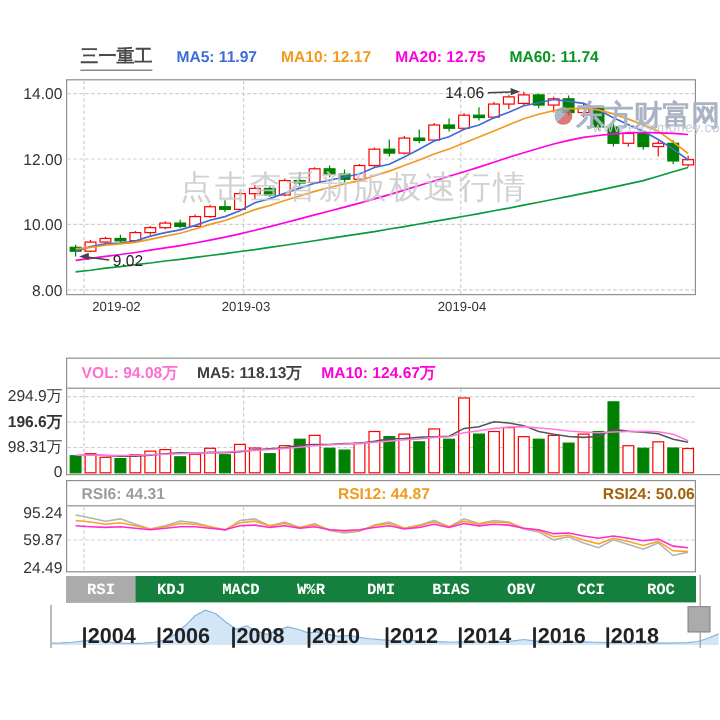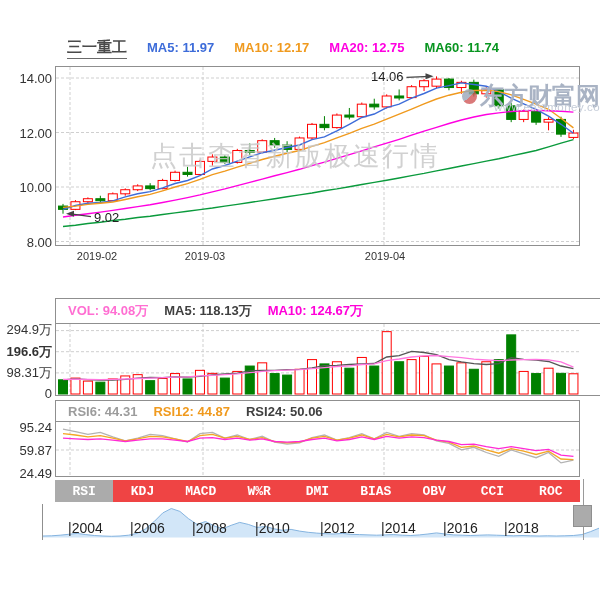--- a/index.html
+++ b/index.html
@@ -10,34 +10,34 @@
   .stock-title{font-size:15px;font-weight:bold;color:#4a4a4a;border-bottom:1px solid #6a6a6a;padding-bottom:1px;cursor:pointer;}
   .legend-item{font-weight:bold;}
   
   .pane{position:absolute;border:1px solid #8f8f8f;background:#fff;box-sizing:border-box;}
   .pane-kline{left:55px;top:66px;width:525px;height:180px;}
   .pane-vol{left:55px;top:298px;width:558px;height:98px;}
   .pane-rsi{left:55px;top:400px;width:525px;height:77px;}
   .pane-header{display:flex;gap:16px;align-items:center;padding-left:12px;border-bottom:1px solid #8f8f8f;
                font-size:13px;font-weight:bold;white-space:nowrap;box-sizing:border-box;}
   .pane-vol .pane-header{height:25px;}
-  .pane-rsi .pane-header{height:21px;}
+  .pane-rsi .pane-header{height:21px;justify-content:space-between;}
   svg{display:block;}
   
   .ytick{position:absolute;right:548px;transform:translateY(-50%);font-size:13px;color:#333;white-space:nowrap;}
   .xtick{position:absolute;top:250px;transform:translateX(-50%);font-size:11px;color:#333;white-space:nowrap;}
-  .yearlab{position:absolute;top:520px;font-size:14px;color:#222;white-space:nowrap;}
+  .yearlab{position:absolute;top:520px;font-size:18px;color:#222;white-space:nowrap;font-weight:bold;}
   
   .wm-center{position:absolute;left:150px;top:138px;font-size:27px;letter-spacing:2px;color:#c9c9c9;opacity:.85;pointer-events:none;}
   .wm-brand{position:absolute;left:462px;top:80px;display:flex;align-items:center;gap:3px;pointer-events:none;}
   .wm-logo{width:15px;height:15px;border-radius:50%;background:linear-gradient(135deg,#9aa6b8 50%,#d05858 50%);opacity:.8;}
   .wm-brand-text{font-size:24px;font-weight:bold;color:#a9b3c4;}
   .wm-sub{position:absolute;left:494px;top:101px;font-size:11.5px;color:#c5ccd8;letter-spacing:.5px;pointer-events:none;}
   
-  .tabs{position:absolute;left:55px;top:480px;width:525px;height:22px;display:flex;background:#ef4444;}
+  .tabs{position:absolute;left:55px;top:480px;width:525px;height:22px;display:flex;background:#15803d;}
   .tab{flex:1;display:flex;align-items:center;justify-content:center;color:#fff;
        font-family:"Liberation Mono",monospace;font-size:13px;font-weight:bold;cursor:pointer;}
   .tab.active{background:#ababab;}
   
   .timeline-wrap{position:absolute;left:42px;top:504px;width:556px;height:36px;border-left:1px solid #8f8f8f;}
   .slider-track{position:absolute;left:583px;top:479px;width:1px;height:61px;background:#9a9a9a;}
   .slider-knob{position:absolute;left:573px;top:505px;width:19px;height:22px;background:#ababab;border:1px solid #8f8f8f;box-sizing:border-box;cursor:ew-resize;}
 </style>
 </head>
 <body>
@@ -222,21 +222,21 @@
         <rect x="512.95" y="49.772800000000004" width="9" height="20.227199999999996" fill="#ffffff" stroke="#ff0000" stroke-width="1"></rect>
         <polyline points="7,55.8 19.45,55.0 31.9,55.6 44.349999999999994,56.2 56.8,56.2 69.25,55.4 81.69999999999999,54.1 94.14999999999999,53.4 106.6,53.7 119.05,53.0 131.5,53.2 143.95,52.4 156.39999999999998,50.9 168.85,50.0 181.29999999999998,49.1 193.75,46.8 206.2,46.4 218.64999999999998,46.4 231.1,45.7 243.54999999999998,45.3 256,43.8 268.45,41.6 280.9,41.4 293.34999999999997,40.5 305.79999999999995,39.9 318.25,39.5 330.7,33.0 343.15,31.7 355.59999999999997,27.4 368.04999999999995,28.5 380.5,30.7 392.95,35.6 405.4,37.8 417.84999999999997,39.7 430.29999999999995,40.5 442.75,39.7 455.2,33.7 467.65,35.4 480.09999999999997,36.2 492.54999999999995,37.5 505,42.0 517.45,44.6" fill="none" stroke="#555555" stroke-width="1.3"></polyline>
         <polyline points="7,55.4 19.45,55.2 31.9,55.4 44.349999999999994,55.6 56.8,55.4 69.25,55.0 81.69999999999999,54.5 94.14999999999999,54.1 106.6,53.7 119.05,53.2 131.5,52.8 143.95,51.9 156.39999999999998,51.3 168.85,50.6 181.29999999999998,49.8 193.75,48.7 206.2,47.4 218.64999999999998,46.6 231.1,46.1 243.54999999999998,45.7 256,44.6 268.45,43.6 280.9,42.5 293.34999999999997,41.8 305.79999999999995,40.5 318.25,39.9 330.7,36.7 343.15,35.0 355.59999999999997,33.0 368.04999999999995,31.9 380.5,31.5 392.95,32.6 405.4,33.7 417.84999999999997,35.2 430.29999999999995,36.0 442.75,36.7 455.2,36.0 467.65,35.6 480.09999999999997,35.4 492.54999999999995,35.8 505,37.8 517.45,43.2" fill="none" stroke="#ff77e0" stroke-width="1.3"></polyline>
       </svg>
   </div>
 
   <div class="pane pane-rsi">
     <div class="pane-header">
       <span style="color: rgb(156, 156, 156);">RSI6: 44.31</span>
       <span style="color: rgb(240, 154, 30);">RSI12: 44.87</span>
-      <span style="color: #404040;">RSI24: 50.06</span>
+      <span style="color: #a16207;">RSI24: 50.06</span>
     </div>
     <svg id="rsi-svg" width="523" height="54" viewBox="0 0 523 54">
         <line x1="0" y1="28" x2="523" y2="28" stroke="#cfcfcf" stroke-dasharray="3,2" stroke-width="1"></line>
         <line x1="14" y1="0" x2="14" y2="54" stroke="#cfcfcf" stroke-dasharray="3,2" stroke-width="1"></line>
         <line x1="147" y1="0" x2="147" y2="54" stroke="#cfcfcf" stroke-dasharray="3,2" stroke-width="1"></line>
         <line x1="328" y1="0" x2="328" y2="54" stroke="#cfcfcf" stroke-dasharray="3,2" stroke-width="1"></line>
         <polyline points="7,7.1 19.45,9.7 31.9,12.3 44.349999999999994,10.4 56.8,14.9 69.25,18.8 81.69999999999999,16.2 94.14999999999999,12.3 106.6,13.6 119.05,16.9 131.5,20.1 143.95,11.7 156.39999999999998,10.4 168.85,16.2 181.29999999999998,13.0 193.75,17.5 206.2,14.3 218.64999999999998,20.1 231.1,22.1 243.54999999999998,20.8 256,15.6 268.45,13.0 280.9,18.2 293.34999999999997,15.6 305.79999999999995,11.7 318.25,16.9 330.7,10.4 343.15,14.3 355.59999999999997,11.7 368.04999999999995,13.0 380.5,18.8 392.95,21.4 405.4,27.9 417.84999999999997,25.3 430.29999999999995,30.5 442.75,34.4 455.2,27.9 467.65,31.8 480.09999999999997,35.7 492.54999999999995,30.5 505,40.9 517.45,38.1" fill="none" stroke="#b3b3b3" stroke-width="1.3"></polyline>
         <polyline points="7,11.7 19.45,13.0 31.9,14.9 44.349999999999994,13.6 56.8,16.2 69.25,18.8 81.69999999999999,16.9 94.14999999999999,14.3 106.6,14.9 119.05,16.9 131.5,19.5 143.95,13.6 156.39999999999998,12.3 168.85,16.2 181.29999999999998,14.3 193.75,17.5 206.2,15.6 218.64999999999998,19.5 231.1,20.8 243.54999999999998,20.1 256,16.2 268.45,14.3 280.9,18.2 293.34999999999997,16.2 305.79999999999995,13.0 318.25,16.9 330.7,12.3 343.15,14.9 355.59999999999997,13.0 368.04999999999995,13.6 380.5,18.2 392.95,20.1 405.4,25.3 417.84999999999997,24.0 430.29999999999995,27.9 442.75,31.2 455.2,26.6 467.65,29.2 480.09999999999997,32.5 492.54999999999995,29.2 505,37.0 517.45,37.7" fill="none" stroke="#f5a623" stroke-width="1.3"></polyline>
         <polyline points="7,16.2 19.45,16.9 31.9,17.5 44.349999999999994,16.9 56.8,18.2 69.25,19.5 81.69999999999999,18.2 94.14999999999999,16.9 106.6,16.9 119.05,18.2 131.5,19.5 143.95,16.2 156.39999999999998,15.6 168.85,17.5 181.29999999999998,16.2 193.75,18.2 206.2,16.9 218.64999999999998,19.5 231.1,20.1 243.54999999999998,19.5 256,17.5 268.45,16.2 280.9,18.8 293.34999999999997,17.5 305.79999999999995,14.9 318.25,17.5 330.7,14.3 343.15,16.2 355.59999999999997,14.9 368.04999999999995,15.6 380.5,18.2 392.95,19.5 405.4,22.7 417.84999999999997,22.1 430.29999999999995,24.7 442.75,26.6 455.2,24.7 467.65,26.6 480.09999999999997,28.6 492.54999999999995,27.3 505,33.1 517.45,34.4" fill="none" stroke="#ff2ad4" stroke-width="1.3"></polyline>
       </svg>

